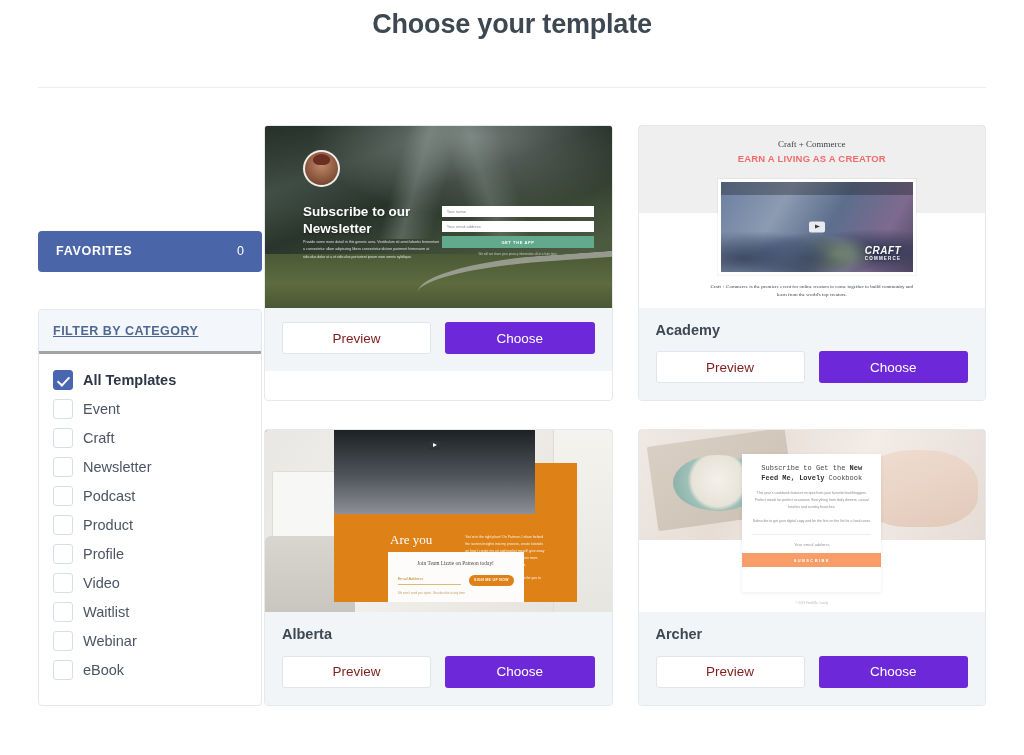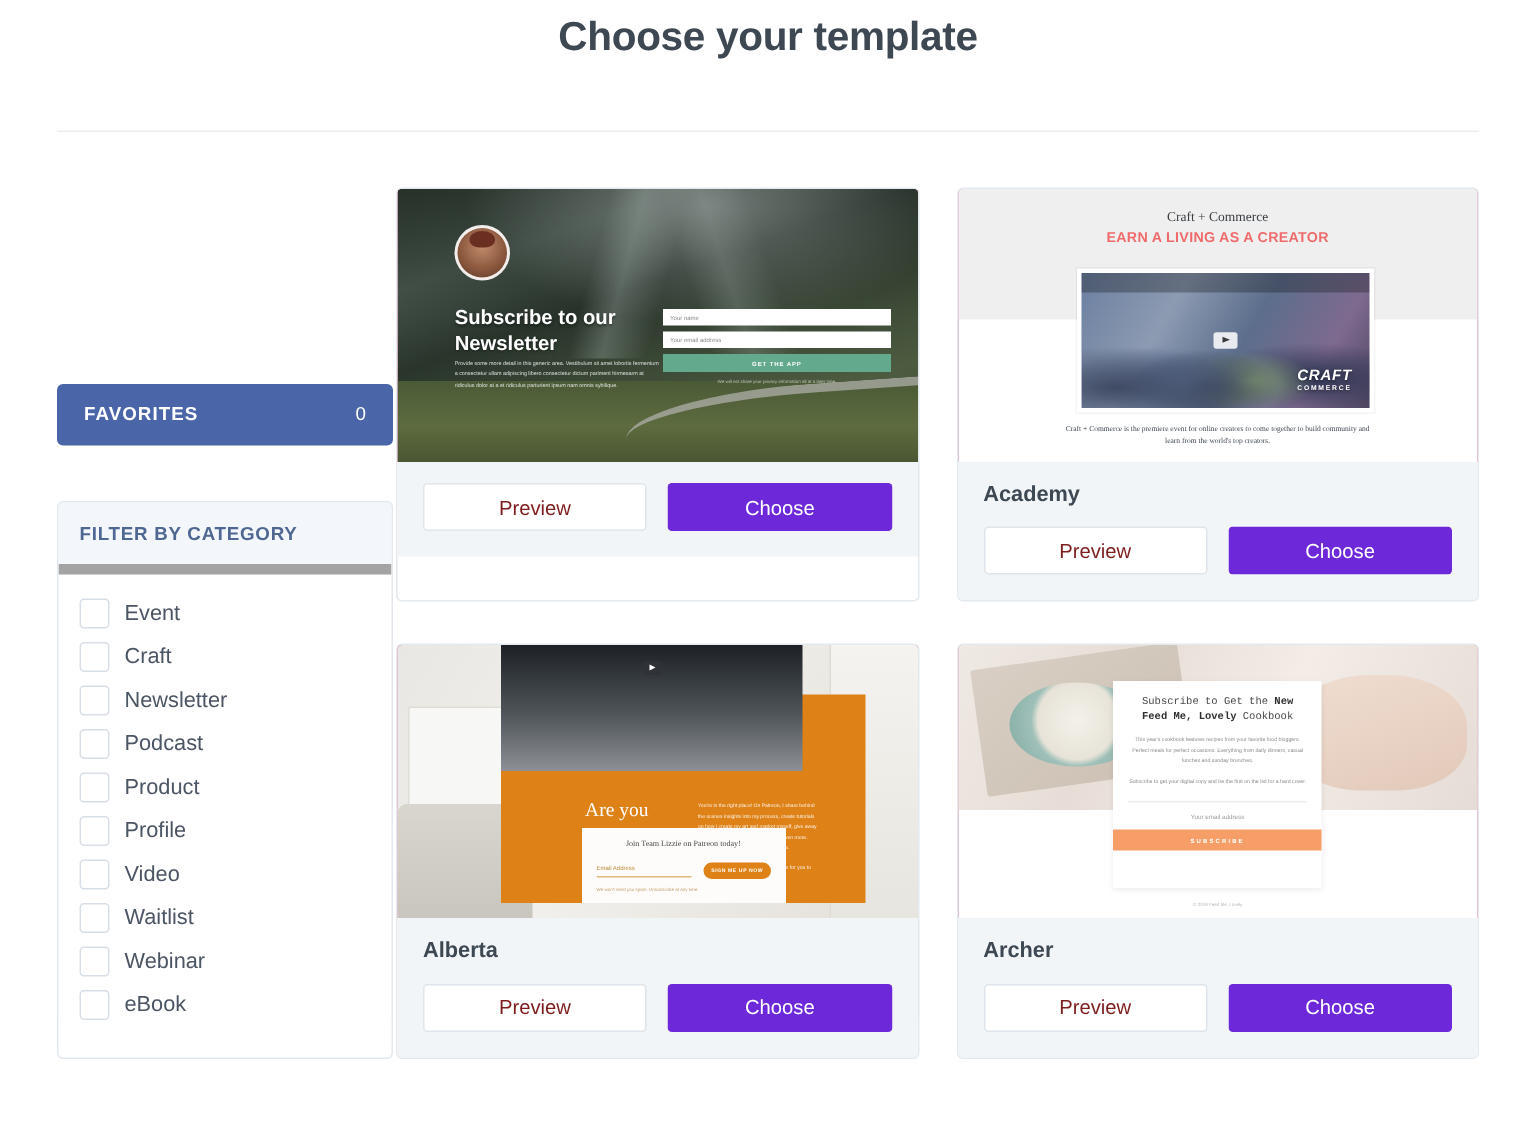--- a/index.html
+++ b/index.html
@@ -61,26 +61,27 @@
   
   .filter-card {
     margin-top: 37px;
     border: 1px solid #e2e8ee;
     border-radius: 4px;
     background: #ffffff;
     overflow: hidden;
   }
   .filter-header {
     background: #f3f6fa;
-    border-bottom: 7px solid #a3a3a3;
+    border-bottom: 3px solid #a3a3a3;
     padding: 14px 14px 13px 14px;
     font-size: 12.5px;
     font-weight: 700;
     letter-spacing: 0.5px;
     color: #4f6793;
+    text-decoration: underline;
   }
   .filter-list { padding: 12px 0 20px 0; }
   .filter-item {
     display: flex;
     align-items: center;
     gap: 10px;
     padding: 4.5px 14px;
     cursor: pointer;
   }
   .cbox {
@@ -517,20 +518,24 @@
 
     <div class="favorites">
       <span class="favorites-label">FAVORITES</span>
       <span class="favorites-count">0</span>
     </div>
 
     <div class="filter-card">
       <div class="filter-header">FILTER BY CATEGORY</div>
       <div class="filter-list">
 
+        <div class="filter-item active">
+          <span class="cbox checked"></span>
+          <span class="filter-label">All Templates</span>
+        </div>
         <div class="filter-item">
           <span class="cbox"></span>
           <span class="filter-label">Event</span>
         </div>
         <div class="filter-item">
           <span class="cbox"></span>
           <span class="filter-label">Craft</span>
         </div>
         <div class="filter-item">
           <span class="cbox"></span>

